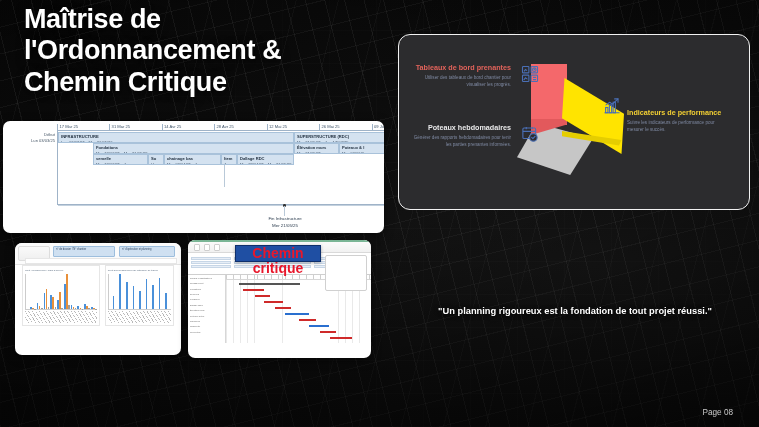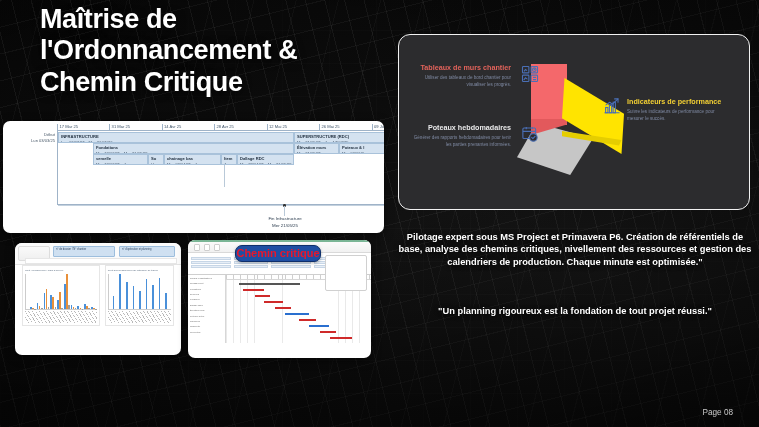--- a/index.html
+++ b/index.html
@@ -36,21 +36,21 @@
     pointer-events: none;
   }
   .vig {
     position: absolute; inset: 0;
     background: radial-gradient(120% 80% at 35% 30%, rgba(0,0,0,0) 30%, rgba(0,0,0,.55) 100%);
     pointer-events: none;
   }
 
   
   #title {
-    position: absolute; left: 40px; top: 4px; width: 360px;
+    position: absolute; left: 24px; top: 4px; width: 360px;
     color: #ffffff;
     font-size: 27px;
     font-weight: 700;
     line-height: 1.16;
     letter-spacing: -0.4px;
     z-index: 6;
     text-shadow: 0 2px 10px rgba(0,0,0,.85);
   }
 
   
@@ -135,22 +135,22 @@
   .rc-xlab { font-size: 2.2px; color: #888; margin-top: 1px; height: 12px;
              background: repeating-linear-gradient(58deg, #b9b9b9 0 0.6px, transparent .6px 3px); }
 
   
   #cp-card { left: 188px; top: 240px; width: 183px; height: 118px; }
   .cp-ribbon { height: 13px; background: linear-gradient(#fcfcfc,#f1f1f1); border-bottom: 1px solid #d9d9d9; position: relative; }
   .cp-grn { position:absolute; left:0; top:0; right:0; height:2px; background:#107c41; opacity:.55; }
   .cp-icon { position:absolute; top:3.5px; width:6px; height:7px; background:#fff; border:0.6px solid #cfcfcf; border-radius:1px; }
   .cp-badge {
     position: absolute; left: 47px; top: 5px; width: 86px; height: 17px;
-    background: #1f4fa3; border: 1.3px solid #0e2f6b; border-radius: 7px;
-    color: #e8172b; font-size: 11px; font-weight: 700; text-align: center; line-height: 15px;
+    background: #1f4fa3; border: 1.3px solid #0e2f6b; border-radius: 0;
+    color: #e8172b; font-size: 14px; font-weight: 700; text-align: center; line-height: 15px;
     z-index: 4; box-shadow: 0 1px 3px rgba(0,0,0,.3);
   }
   .cp-tbl { position: relative; height: 22px; border-bottom: 1px solid #cfcfcf; background:#fff; }
   .cp-cell { position:absolute; height:2.6px; background:#e7eef7; border:0.4px solid #c7d6e6; }
   .cp-panel { position:absolute; right:4px; top:2px; width:42px; height:36px; background:#fff; border:0.7px solid #d0d0d0; border-radius:2px; z-index:3;}
   .cp-body { position: relative; height: 68px; display: flex; }
   .cp-side { width: 38px; border-right: 0.8px solid #d7d7d7; padding: 2px; }
   .cp-side div { font-size: 2.2px; color: #6b6b6b; margin-bottom: 2.5px; line-height:1.3; }
   .cp-gantt { flex: 1; position: relative;
     background: repeating-linear-gradient(90deg, #e9e9e9 0 0.5px, transparent .5px 7px); }
@@ -174,21 +174,21 @@
     margin-top: 9px; letter-spacing: .1px;
   }
   .blk { position: absolute; width: 98px; }
   .blk-h { font-size: 7.2px; font-weight: 700; line-height: 1.25; }
   .blk-p { font-size: 4.6px; line-height: 1.42; color: #7f8aa3; margin-top: 3px; }
   #blk-dash { left: 14px; top: 28px; text-align: right; }
   #blk-dash .blk-h { color: #e2635b; }
   #blk-rep  { left: 14px; top: 88px; text-align: right; }
   #blk-rep  .blk-h { color: #e9e9ea; }
   #blk-kpi  { left: 228px; top: 62px; text-align: left; }
-  #blk-kpi  .blk-h { color: #f2cf33; }
+  #blk-kpi  .blk-h { color: #f2cf33; margin-top: 11px; }
 
   .ico { position: absolute; width: 18px; height: 18px; }
   #ico-dash { left: 122px; top: 30px; }
   #ico-rep  { left: 122px; top: 90px; }
   #ico-kpi  { left: 204px; top: 62px; }
 
   
   .shape { position: absolute; }
   #sh-red   { left: 132px; top: 29px; width: 36px; height: 61px; background: #f4686b; }
   #sh-red-s { left: 132px; top: 84px; width: 36px; height: 16px; background: #e2595c;
@@ -459,21 +459,21 @@
 
   <div id="info-panel">
 
     <div class="shape" id="sh-gry"></div>
     <div class="shape" id="sh-red"></div>
     <div class="shape" id="sh-red-s"></div>
     <div class="shape" id="sh-yel"></div>
     <div class="shape" id="sh-yel-s"></div>
 
     <div class="blk" id="blk-dash">
-      <div class="blk-h">Tableaux de murs chantier</div>
+      <div class="blk-h">Tableaux de bord prenantes</div>
       <div class="blk-p">Utiliser des tableaux de bord chantier pour visualiser les progrès.</div>
     </div>
     <div class="ico" id="ico-dash">
       <svg viewBox="0 0 24 24" width="18" height="18" fill="none" stroke="#4a6fb5" stroke-width="1.5">
         <rect x="2" y="2" width="8.5" height="8.5" rx="1"></rect>
         <rect x="13.5" y="2" width="8.5" height="8.5" rx="1"></rect>
         <rect x="2" y="13.5" width="8.5" height="8.5" rx="1"></rect>
         <rect x="13.5" y="13.5" width="8.5" height="8.5" rx="1"></rect>
         <path d="M4 8.5l2-2.5 2 1.5"></path>
         <circle cx="17.7" cy="6.2" r="2.4"></circle>
@@ -505,17 +505,16 @@
         <path d="M2.5 21h19" stroke-linecap="round"></path>
         <rect x="3.5" y="14" width="3" height="7"></rect>
         <rect x="8.5" y="10.5" width="3" height="10.5"></rect>
         <rect x="13.5" y="7" width="3" height="14"></rect>
         <path d="M4 10.5L9 7l3.5 2.5L20 2.5" stroke-linecap="round" stroke-linejoin="round"></path>
         <path d="M15.5 2.5H20V7" stroke-linecap="round" stroke-linejoin="round"></path>
       </svg>
     </div>
   </div>
 
-  <div id="body-txt">Pilotage expert sous MS Project et Primavera P6. Création de référentiels de base, analyse des chemins critiques, nivellement des ressources et gestion des calendriers de production. Chaque minute est optimisée."</div>
   <div id="quote-txt">"Un planning rigoureux est la fondation de tout projet réussi."</div>
   <div id="page-no">Page 08</div>
 
 </div>
 
 </body></html>

